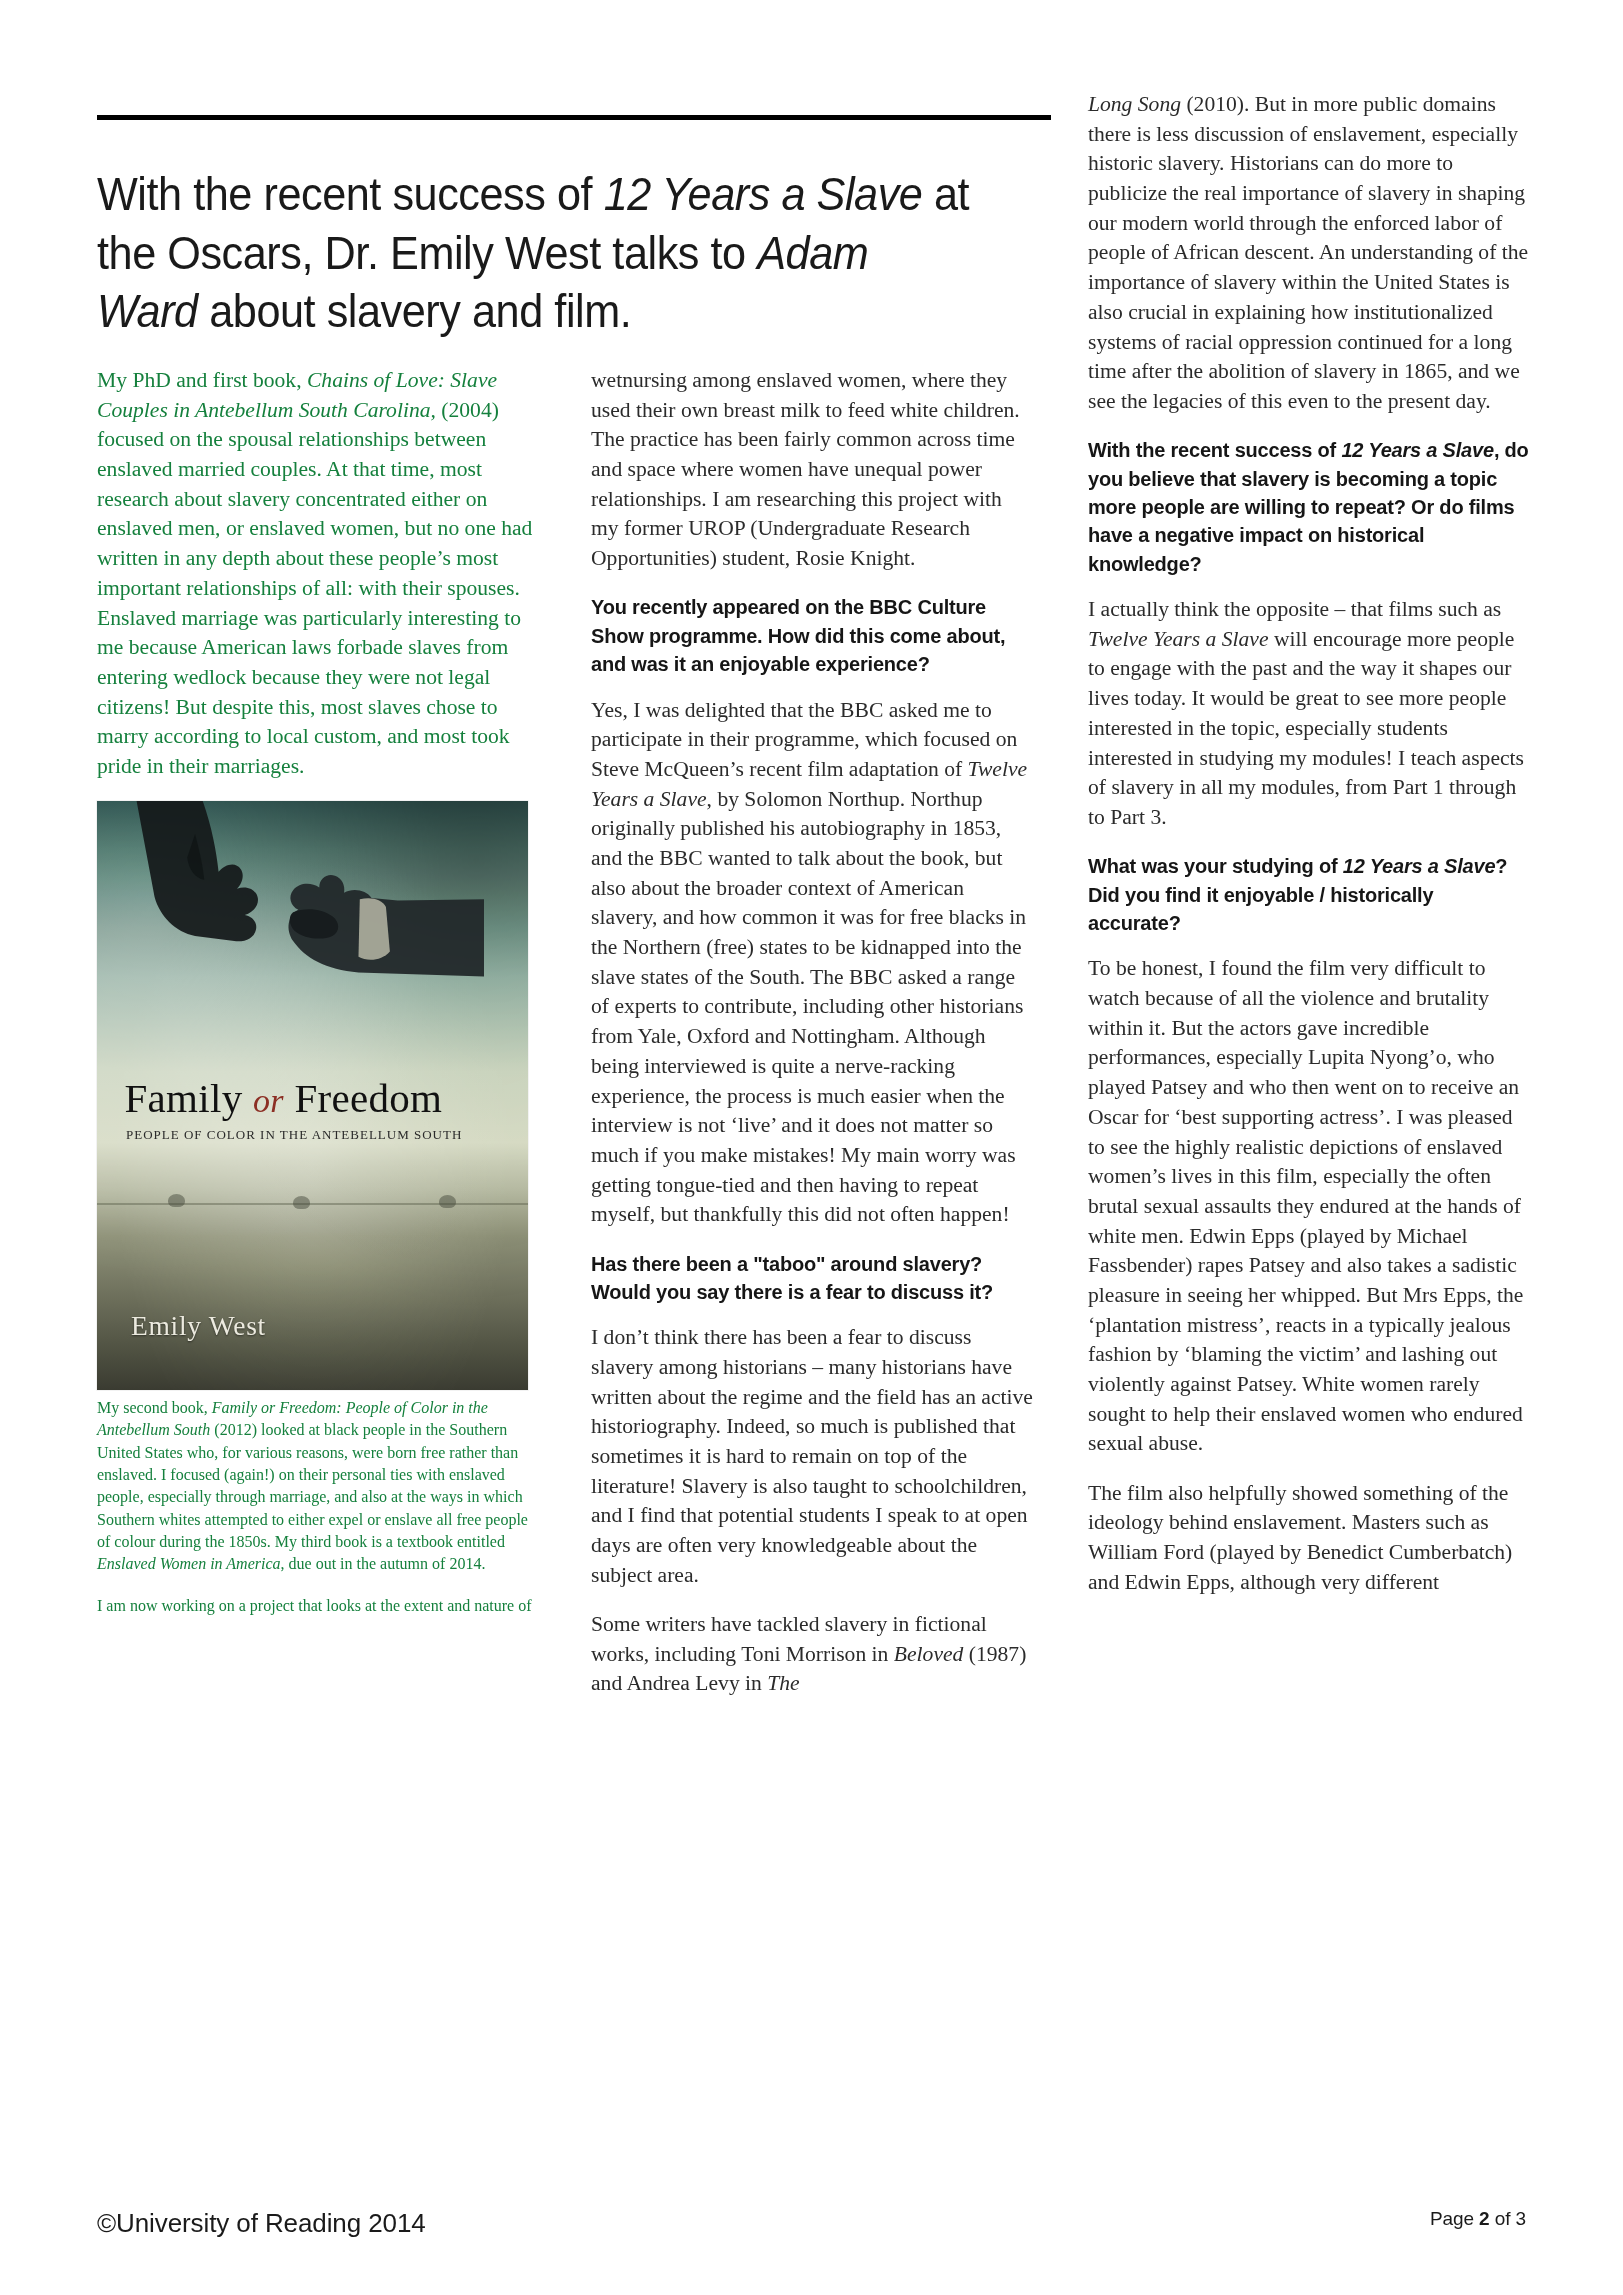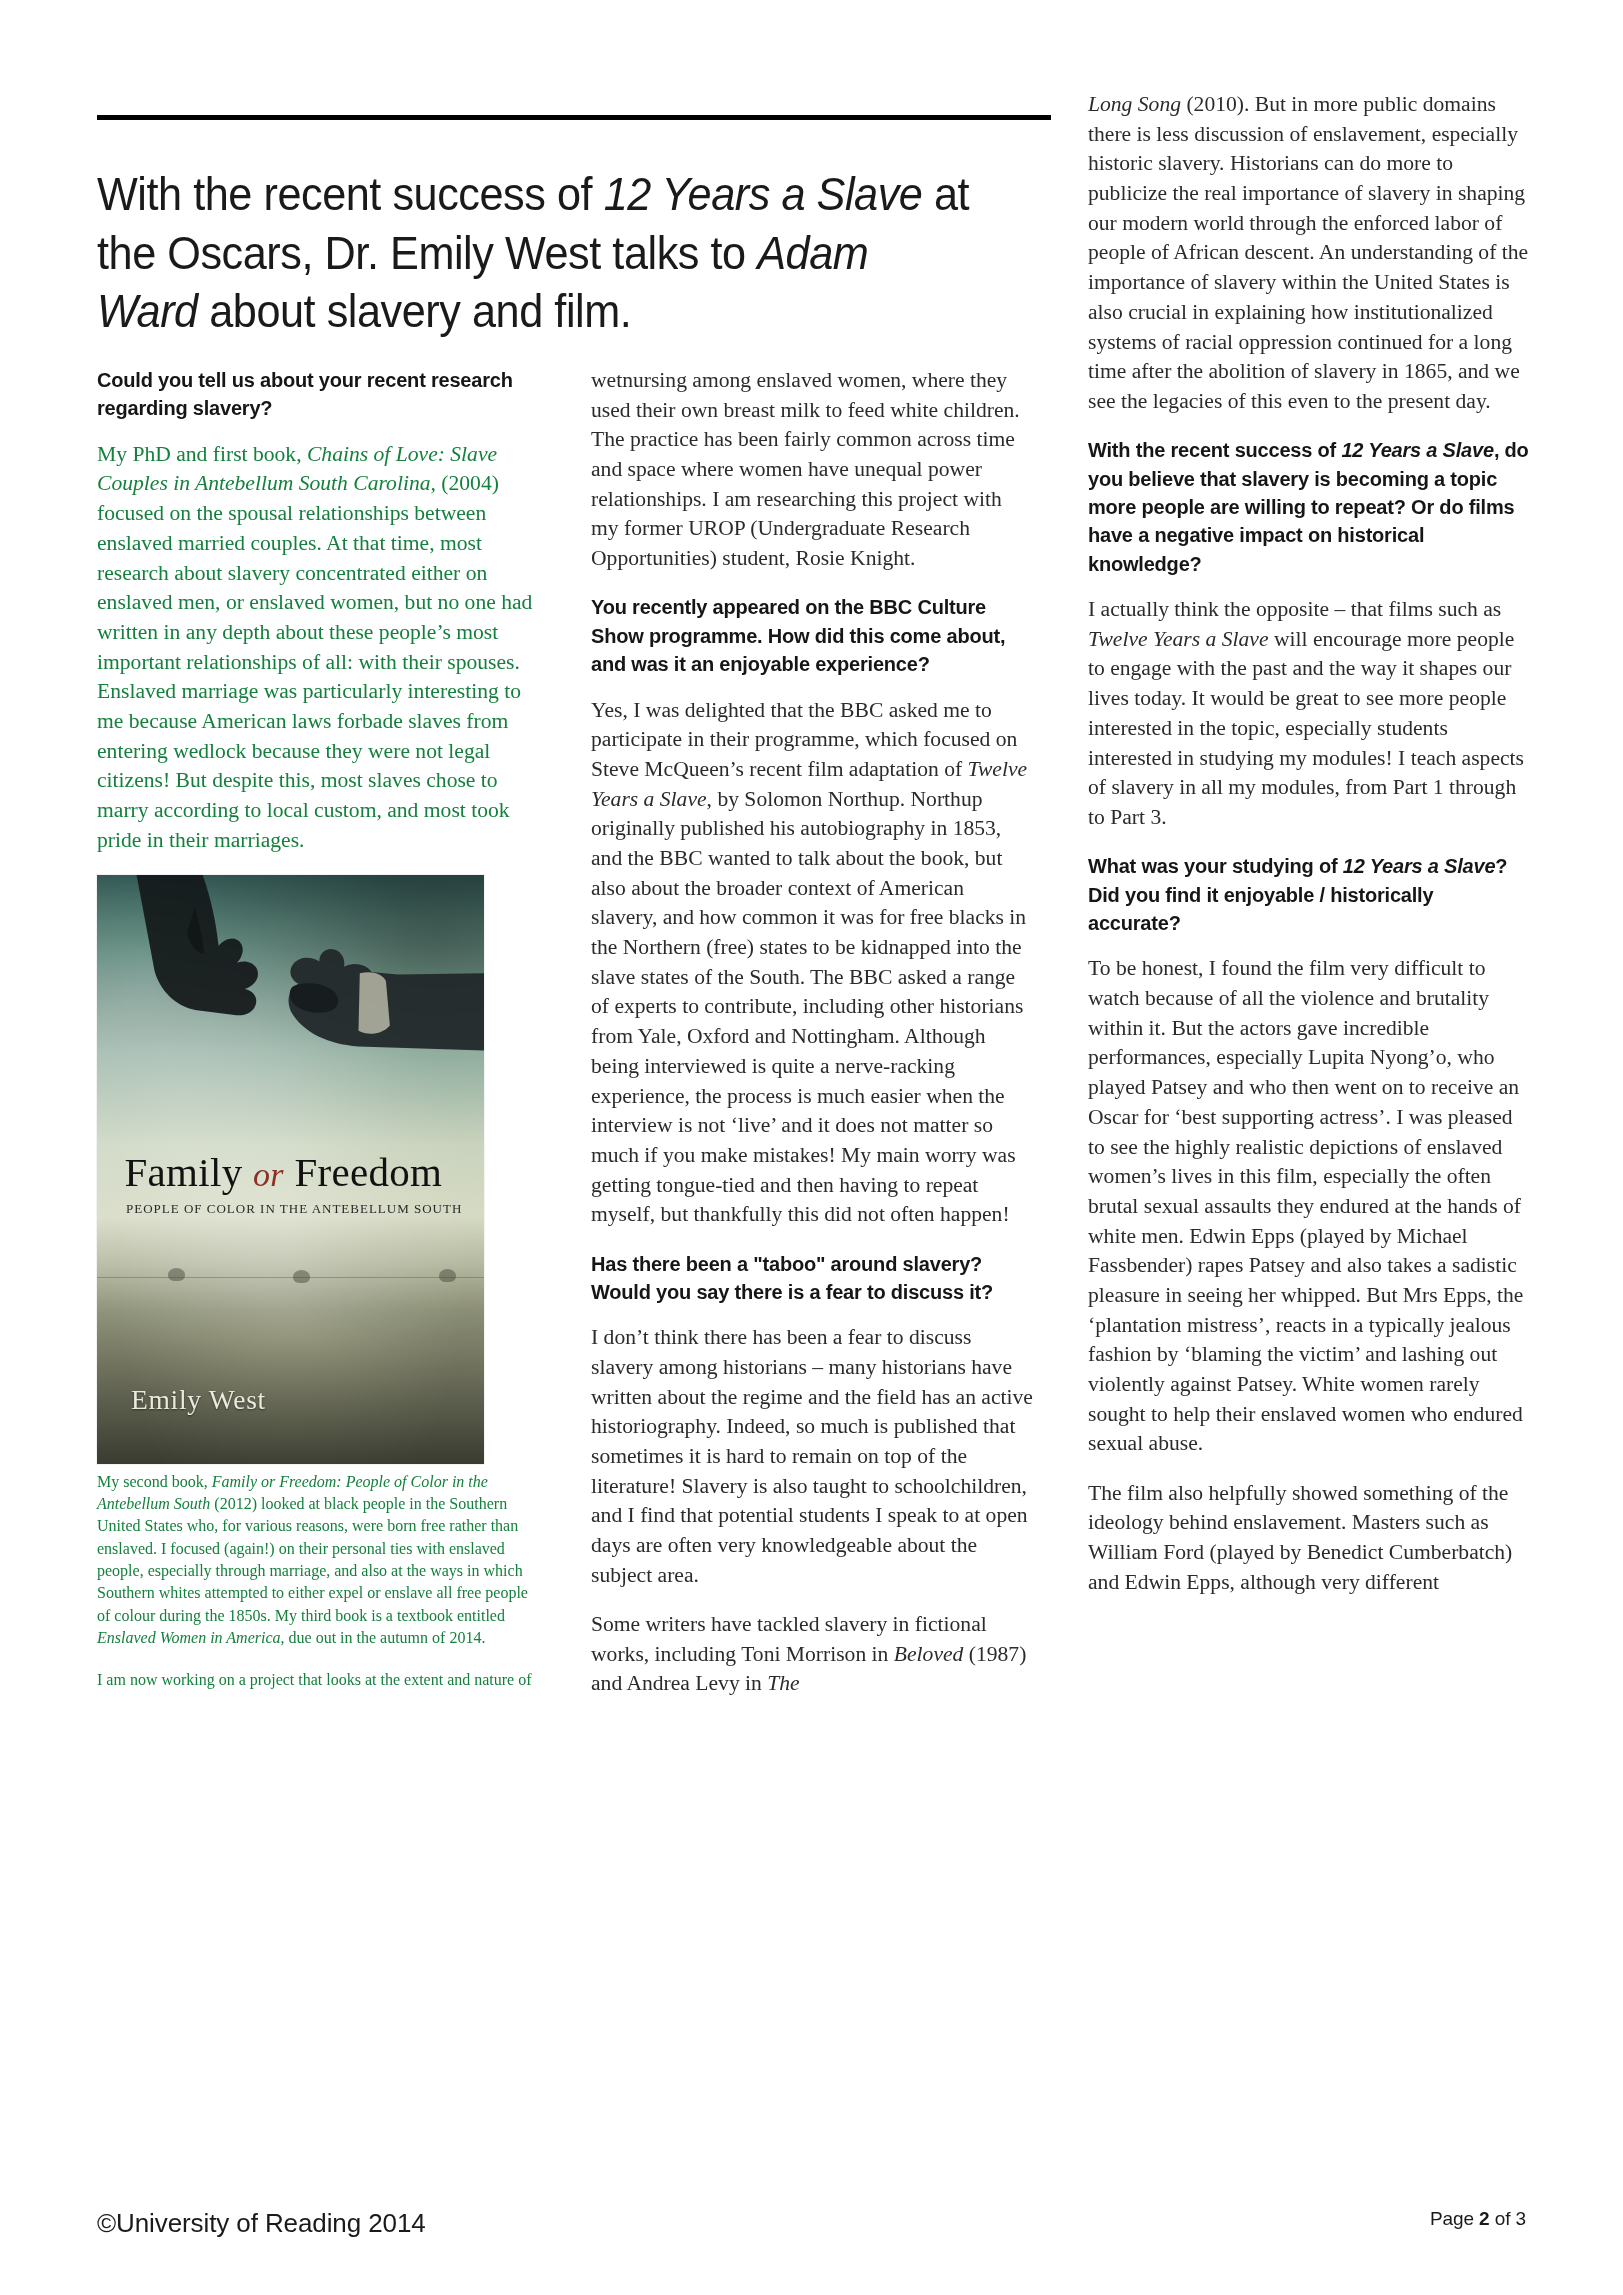--- a/index.html
+++ b/index.html
@@ -105,21 +105,21 @@
     font-size: 16px;
     line-height: 1.40;
     color: #4a4a4a;
     margin: 6.5px 0 19.6px 0;
   }
   .cap em { font-style: italic; }
 
   
   .book-cover {
     position: relative;
-    width: 387px;
+    width: 431px;
     height: 589px;
     margin: 11.8px 0 0 0;
     background:
       linear-gradient(to bottom,
         #2e4f4c 0%,
         #4c6f66 8%,
         #9fb8ac 30%,
         #cfd8c4 46%,
         #d9ddc8 58%,
         #b9bda6 66%,
@@ -227,21 +227,20 @@
   <div class="header-rule"></div>
 
   <h1 class="headline">
     <span>With the recent success of </span><em>12 Years a Slave</em><span> at the Oscars, Dr. Emily West talks to </span><em>Adam Ward</em><span> about slavery and film.</span>
   </h1>
 
   <div class="columns">
 
     <div class="col col-1">
 
-      <p class="q">Could you tell us about your recent research regarding slavery?</p>
 
       <p class="p"><span>My PhD and first book, </span><em>Chains of Love: Slave Couples in Antebellum South Carolina,</em><span> (2004) focused on the spousal relationships between enslaved married couples. At that time, most research about slavery concentrated either on enslaved men, or enslaved women, but no one had written in any depth about these people’s most important relationships of all: with their spouses. Enslaved marriage was particularly interesting to me because American laws forbade slaves from entering wedlock because they were not legal citizens! But despite this, most slaves chose to marry according to local custom, and most took pride in their marriages.</span></p>
 
       <div class="book-cover">
         <div class="grain"></div>
 
         <svg class="hands" viewBox="0 0 592 420">
 
           <path d="M55,-30 L150,-30 C172,20 182,70 186,108
                    C196,96 212,92 220,104 C226,113 222,126 214,134

